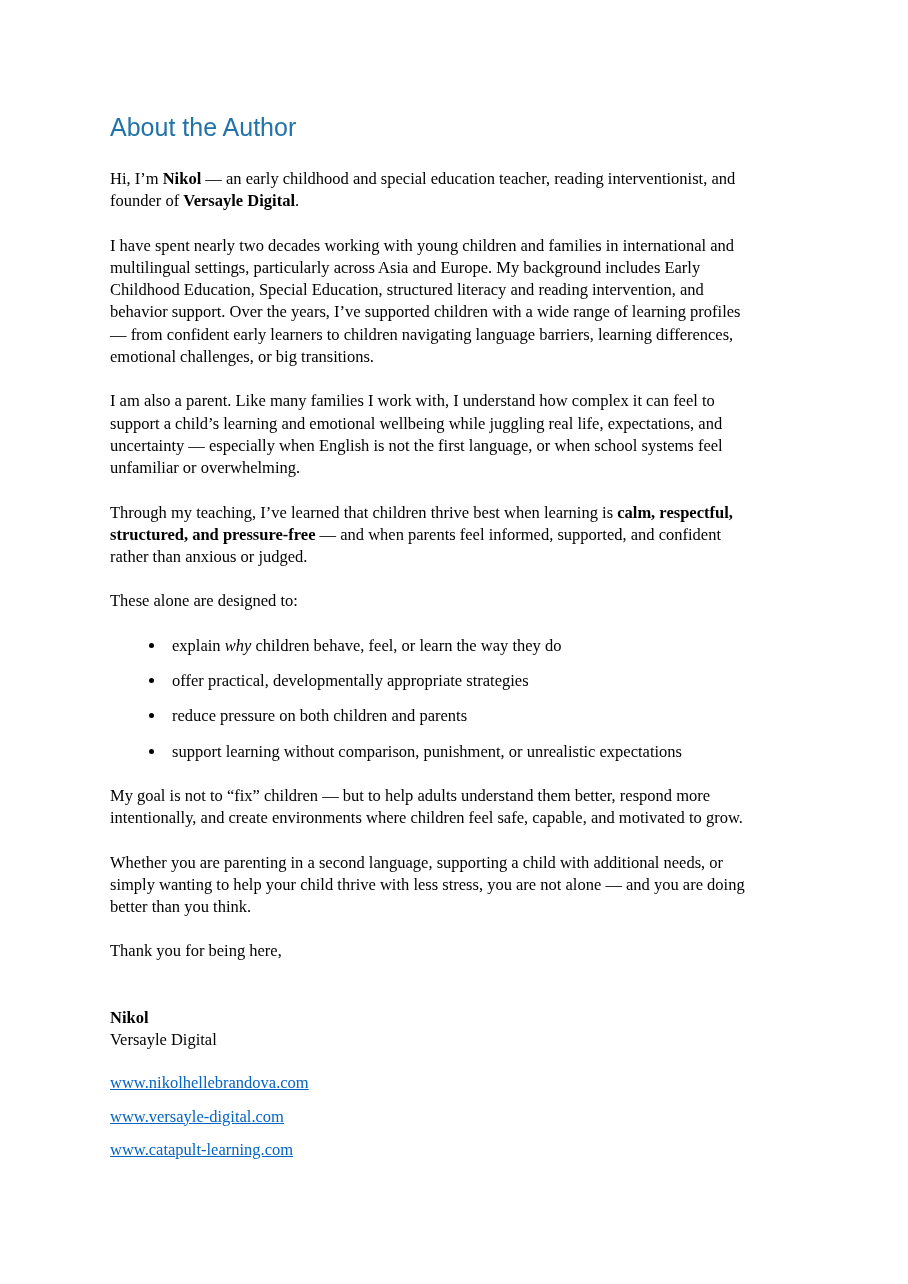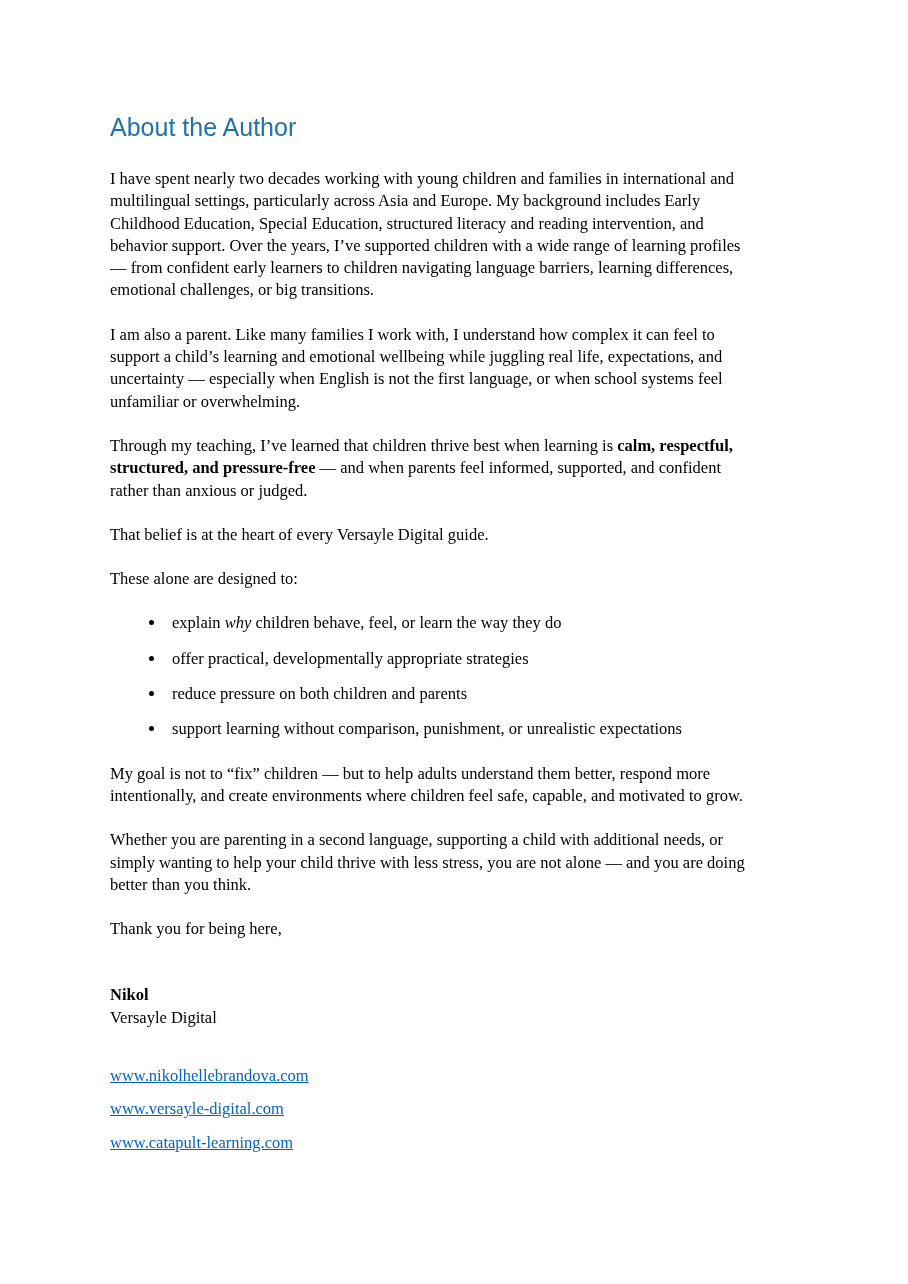--- a/index.html
+++ b/index.html
@@ -42,43 +42,43 @@
     line-height: 22.3px;
     padding-left: 6px;
     margin-top: 13px;
   }
   .signature {
     margin-top: 44px;
     font-size: 16.5px;
     line-height: 22.3px;
   }
   .signature .sig-name { font-weight: bold; }
-  .links-block { margin-top: 36px; }
+  .links-block { margin-top: 21px; }
   .links-block .link-line { margin: 0 0 11px 0; }
   .links-block a {
     font-size: 16.5px;
     line-height: 22.3px;
     color: var(--link-color);
     text-decoration: underline;
     cursor: pointer;
   }
   .bold { font-weight: bold; }
   .italic { font-style: italic; }
 </style>
 </head>
 <body>
 
 <div class="page">
   <h1 class="doc-heading">About the Author</h1>
 
   <div class="doc-body" id="doc-body">
+      <p class="para"><span>Hi, I’m </span><span class="bold">Nikol</span><span> — an early childhood and special education teacher, reading interventionist, and founder of </span><span class="bold">Versayle Digital</span><span>.</span></p>
       <p class="para"><span>I have spent nearly two decades working with young children and families in international and multilingual settings, particularly across Asia and Europe. My background includes Early Childhood Education, Special Education, structured literacy and reading intervention, and behavior support. Over the years, I’ve supported children with a wide range of learning profiles — from confident early learners to children navigating language barriers, learning differences, emotional challenges, or big transitions.</span></p>
       <p class="para"><span>I am also a parent. Like many families I work with, I understand how complex it can feel to support a child’s learning and emotional wellbeing while juggling real life, expectations, and uncertainty — especially when English is not the first language, or when school systems feel unfamiliar or overwhelming.</span></p>
       <p class="para"><span>Through my teaching, I’ve learned that children thrive best when learning is </span><span class="bold">calm, respectful, structured, and pressure-free</span><span> — and when parents feel informed, supported, and confident rather than anxious or judged.</span></p>
-      <p class="para"><span>That belief is at the heart of every Versayle Digital guide.</span></p>
       <p class="para"><span>These alone are designed to:</span></p>
       <ul class="bullet-list">
         <li><span>explain </span><span class="italic">why</span><span> children behave, feel, or learn the way they do</span></li>
         <li><span>offer practical, developmentally appropriate strategies</span></li>
         <li><span>reduce pressure on both children and parents</span></li>
         <li><span>support learning without comparison, punishment, or unrealistic expectations</span></li>
       </ul>
       <p class="para"><span>My goal is not to “fix” children — but to help adults understand them better, respond more intentionally, and create environments where children feel safe, capable, and motivated to grow.</span></p>
       <p class="para"><span>Whether you are parenting in a second language, supporting a child with additional needs, or simply wanting to help your child thrive with less stress, you are not alone — and you are doing better than you think.</span></p>
       <p class="para"><span>Thank you for being here,</span></p>

